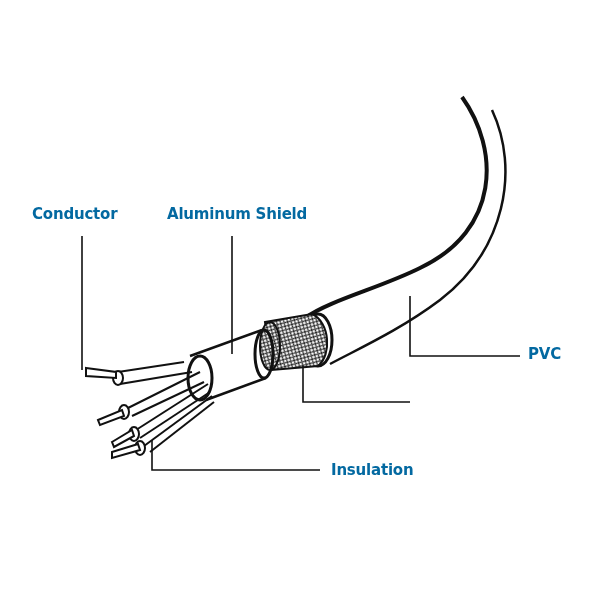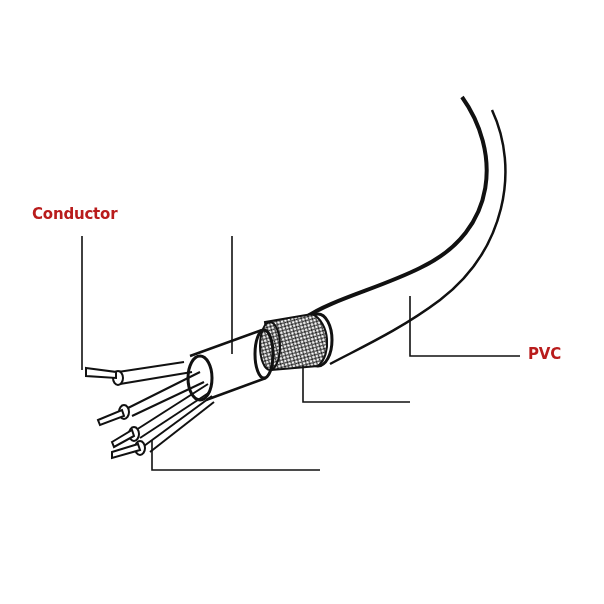--- a/index.html
+++ b/index.html
@@ -3,21 +3,21 @@
   <meta charset="utf-8">
   <style>
     html, body { margin: 0; padding: 0; background: #ffffff; }
     #stage { position: relative; width: 604px; height: 604px; background: #ffffff; overflow: hidden; }
     svg { position: absolute; left: 0; top: 0; }
     .label {
       position: absolute;
       font-family: "DejaVu Sans", sans-serif;
       font-weight: bold;
       font-size: 15px;
-      color: #b91c1c;
+      color: #0369a1;
       white-space: nowrap;
       letter-spacing: -0.2px;
     }
   </style>
 </head>
 <body>
 
 <div id="stage">
   <svg width="604" height="604" viewBox="0 0 604 604">
     <defs>
@@ -67,14 +67,16 @@
     <g fill="none" stroke="#111" stroke-width="1.6">
       <path d="M82 236 L 82 370"></path>
       <path d="M232 236 L 232 354"></path>
       <path d="M410 296 L 410 356 L 520 356"></path>
       <path d="M303 366 L 303 402 L 410 402"></path>
       <path d="M152 440 L 152 470 L 320 470"></path>
     </g>
   </svg>
 
   <div class="label" style="left:32px; top:205px;">Conductor</div>
+  <div class="label" style="left:167px; top:205px;">Aluminum Shield</div>
   <div class="label" style="left:528px; top:345px;">PVC</div>
+  <div class="label" style="left:331px; top:461px;">Insulation</div>
 </div>
 
 </body></html>

